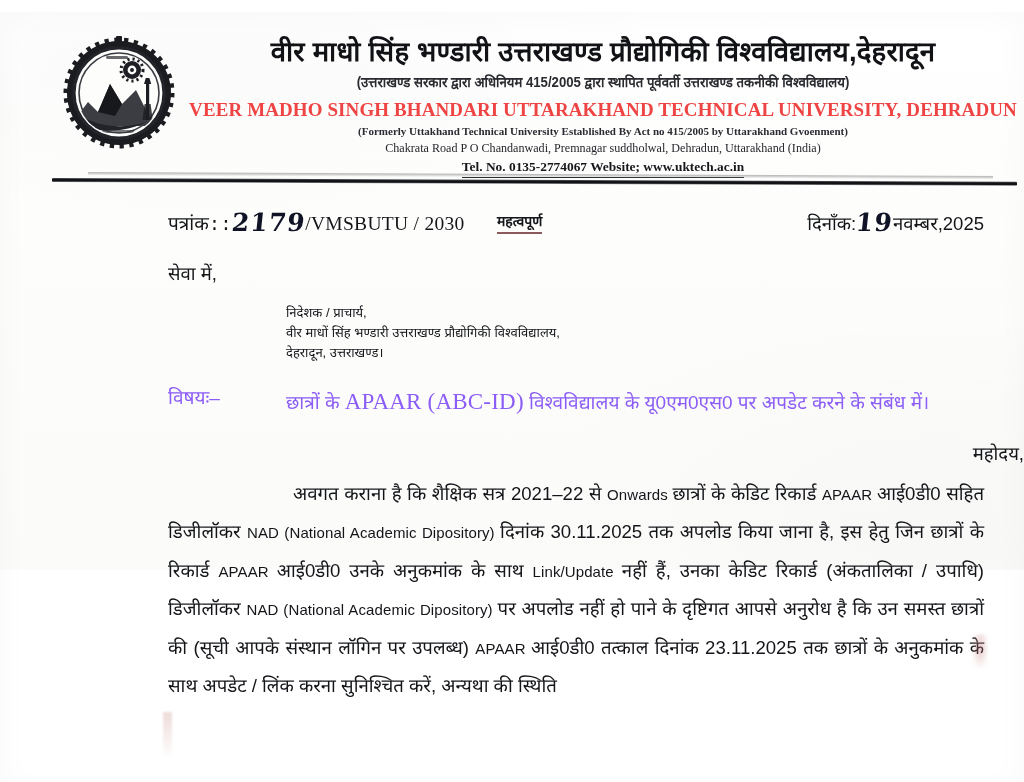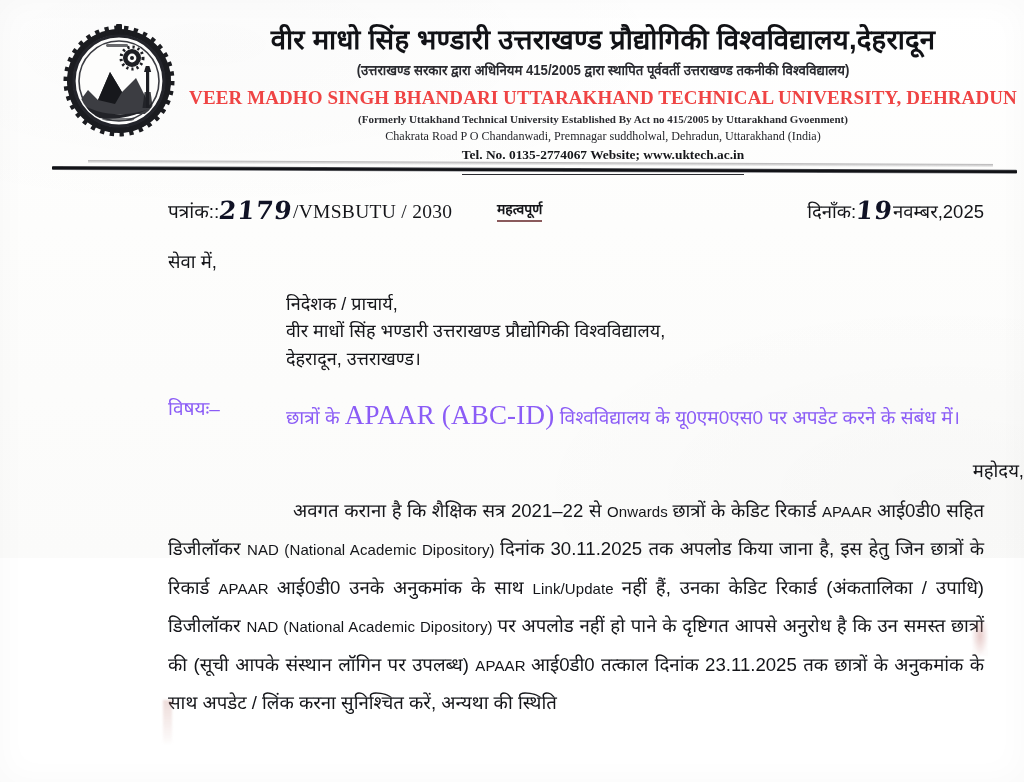--- a/index.html
+++ b/index.html
@@ -13,20 +13,21 @@
     color: #15161a;
     overflow: hidden;
     position: relative;
   }
 
   .page {
     position: relative;
     width: 1024px;
     height: 558px;
     background: #fdfdfc;
+    margin-top: 12px;
   }
 
   
   .paper-tint {
     position: absolute; inset: 0;
     background:
       radial-gradient(ellipse 70% 45% at 20% 8%, rgba(0,0,0,0.016), rgba(0,0,0,0) 70%),
       radial-gradient(ellipse 60% 50% at 92% 88%, rgba(0,0,0,0.014), rgba(0,0,0,0) 72%),
       linear-gradient(180deg, #ffffff 0%, #fdfdfc 40%, #fbfbfa 100%);
     pointer-events: none;
@@ -96,21 +97,21 @@
     white-space: nowrap;
   }
   .en-tel {
     font-size: 13.4px;
     font-weight: 600;
     color: #16171b;
     margin-top: 3px;
     white-space: nowrap;
     display: inline-block;
     border-bottom: 1.4px solid #2a2b30;
-    padding-bottom: 11px;
+    padding-bottom: 2px;
   }
 
   
   .head-rule {
     position: absolute;
     left: 52px; top: 166px;
     width: 965px; height: 4px;
     background: linear-gradient(180deg,#57585d 0%, #121317 35%, #121317 72%, #8d8e93 100%);
     transform: rotate(0.22deg);
     transform-origin: left center;
@@ -139,21 +140,21 @@
     margin-top: 28px;
   }
   .ref-left {
     position: absolute;
     left: 168px; top: 0;
     font-family: "Liberation Sans", "DejaVu Sans", sans-serif;
     font-size: 19px;
     color: #141519;
     white-space: nowrap;
   }
-  .ref-left .lbl { font-weight: 500; }
+  .ref-left .lbl { font-weight: 500; font-family: Liberation Mono, monospace; }
   .hand {
     font-family: "DejaVu Serif", serif;
     font-size: 25px;
     font-weight: 700;
     color: #101225;
     letter-spacing: 1px;
     vertical-align: -1px;
     transform: skewX(-6deg);
     display: inline-block;
   }
@@ -191,21 +192,21 @@
     position: relative;
     margin: 6px 0 0 168px;
     font-family: "Liberation Sans", "DejaVu Sans", sans-serif;
     font-size: 18.5px;
     color: #141519;
   }
 
   .addressee {
     margin: 18px 0 0 286px;
     font-family: "Liberation Sans", "DejaVu Sans", sans-serif;
-    font-size: 18px;
+    font-size: 13px;
     line-height: 1.52;
     color: #141519;
   }
   .addressee div { white-space: nowrap; }
 
   .subject {
     position: relative;
     margin: 22px 0 0 0;
     padding-left: 168px;
     font-family: "Liberation Sans", "DejaVu Sans", sans-serif;
@@ -216,21 +217,21 @@
     position: absolute;
     left: 168px; top: 0;
   }
   .subject .s-body {
     margin-left: 118px;
     line-height: 1.55;
     max-width: 700px;
   }
   .subject .s-body .en {
     font-family: "Liberation Serif", "DejaVu Serif", serif;
-    font-size: 27px;
+    font-size: 23px;
     letter-spacing: 0.2px;
   }
 
   .salutation {
     margin: 20px 0 0 168px;
     font-family: "Liberation Sans", "DejaVu Sans", sans-serif;
     font-size: 18.5px;
     color: #141519;
     text-align: right;
   }

